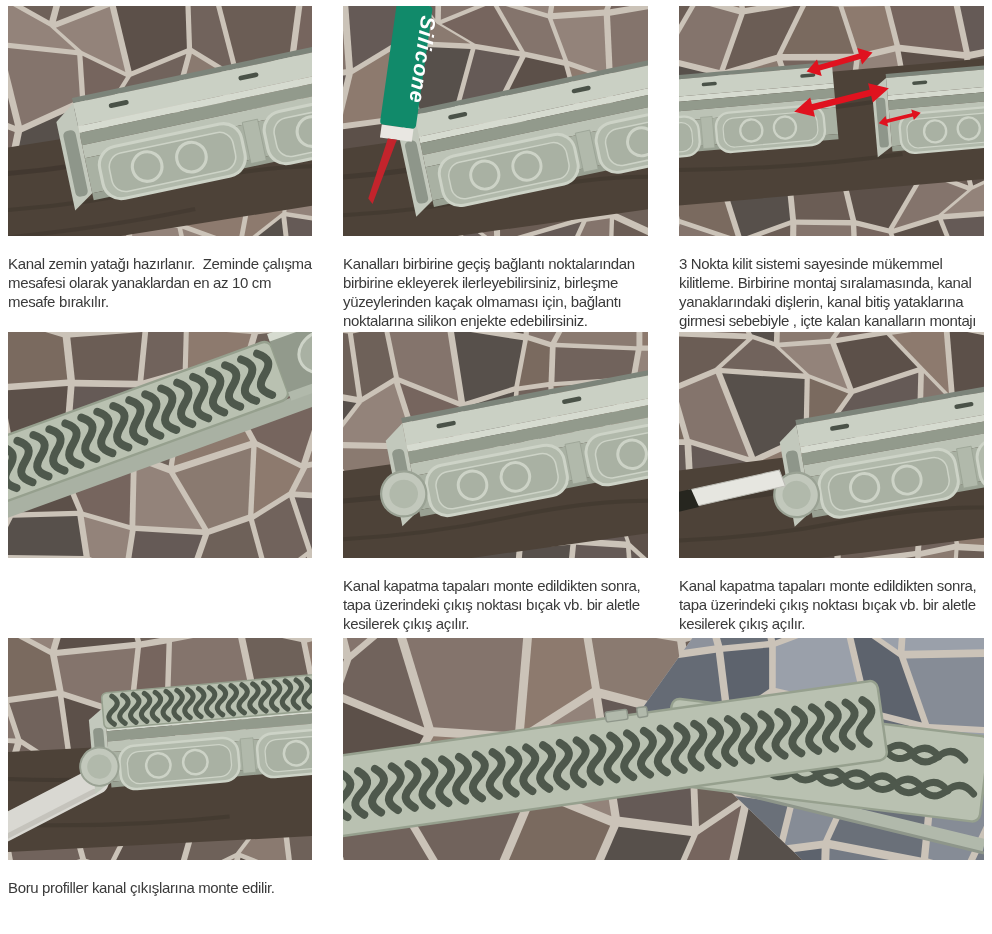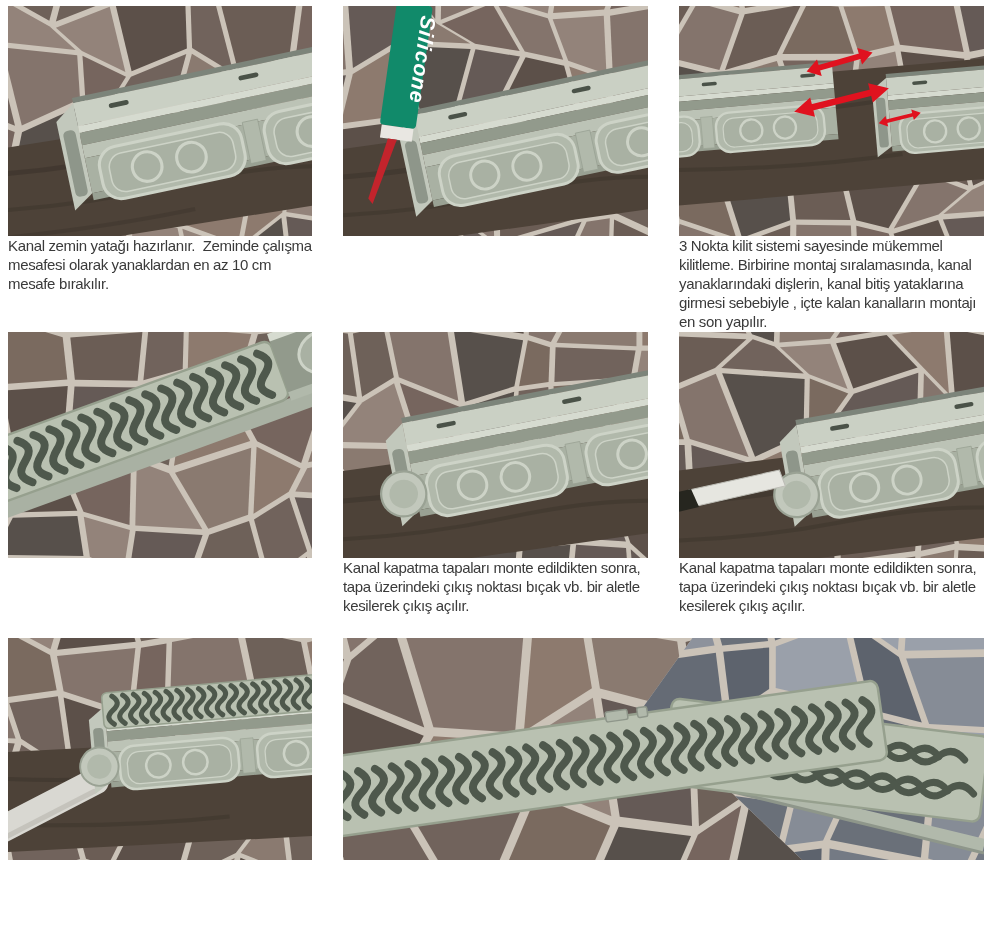--- a/index.html
+++ b/index.html
@@ -1,20 +1,20 @@
 <!DOCTYPE html>
 <html style="--page-bg: #ffffff; --caption-color: #3a3a3a; --trench: #4d4238; --trench-dark: #3a322a; --arrow: #e0121f; --sil-body: #118a6a; --sil-cap: #e9e7e2; --sil-tip: #c3242c; --sil-label: #ffffff; --knife-blade: #e6e6e0; --knife-handle: #26261f; --pipe: #d9d8d2; --chan-face: #a9b1a3; --chan-mod: #b1b9ab; --chan-mod-edge: #cdd3c7; --chan-rim: #d6dbd0; --chan-trough: #929a8c; --chan-end: #c2c8bc;"><head>
 <meta charset="utf-8">
 <style>
   html,body{margin:0;padding:0;background:#fff;}
   .page{width:992px;height:934px;background:var(--page-bg,#fff);font-family:"Liberation Sans",sans-serif;overflow:hidden;}
   .grid{display:grid;grid-template-columns:304px 305px 305px;grid-template-rows:230px 96px 226px 80px 222px 74px;column-gap:31px;padding:6px 7px 0 8px;}
   .photo{overflow:hidden;}
   .photo svg{display:block;width:100%;height:100%;}
-  .cap{padding-top:0;font-size:15px;line-height:19px;letter-spacing:-0.35px;color:var(--caption-color,#3a3a3a);white-space:pre-wrap;}
+  .cap{padding-top:18px;font-size:15px;line-height:19px;letter-spacing:-0.35px;color:var(--caption-color,#3a3a3a);white-space:pre-wrap;}
 </style>
 </head>
 <body>
 
 <div class="page">
   <div class="grid">
 
     <div class="photo" style="grid-area:1/1">
       <svg viewBox="0 0 304 230" preserveAspectRatio="none">
         <g class="stones">
@@ -344,20 +344,21 @@
         </g>
         <g>
           <use href="#dblArrow" transform="translate(160,56) rotate(-16) scale(0.95)"></use>
           <use href="#dblArrow" transform="translate(162,94) rotate(-14) scale(1.35,1.1)"></use>
           <use href="#dblArrow" transform="translate(220,112) rotate(-14) scale(0.6)"></use>
         </g>
       </svg>
     </div>
 
     <div class="cap" style="grid-area:2/1">Kanal zemin yatağı hazırlanır.  Zeminde çalışma mesafesi olarak yanaklardan en az 10 cm mesafe bırakılır.</div>
+    <div class="cap" style="grid-area:2/2">Kanalları birbirine geçiş bağlantı noktalarından birbirine ekleyerek ilerleyebilirsiniz, birleşme yüzeylerinden kaçak olmaması için, bağlantı noktalarına silikon enjekte edebilirsiniz.</div>
     <div class="cap" style="grid-area:2/3">3 Nokta kilit sistemi sayesinde mükemmel kilitleme. Birbirine montaj sıralamasında, kanal yanaklarındaki dişlerin, kanal bitiş yataklarına girmesi sebebiyle , içte kalan kanalların montajı en son yapılır.</div>
 
     <div class="photo" style="grid-area:3/1">
       <svg viewBox="0 0 304 226" preserveAspectRatio="none">
         <g class="stones">
             <rect x="-60" y="-60" width="424" height="346" fill="#cbc3b8"></rect>
             <polygon points="-78.5,-45.6 -11.5,-70.3 -23.4,-21.6 -56.9,6.9" fill="#84746c"></polygon>
             <polygon points="-56.7,12.7 -23.2,-15.9 -12.1,52.4 -70.3,48.9" fill="#71635c"></polygon>
             <polygon points="-70.1,54.2 -11.9,57.8 -3.6,100.4 -66.6,98.5" fill="#7a6a5f"></polygon>
             <polygon points="-66.5,105.0 -3.5,106.9 -2.3,179.7 -74.9,180.7" fill="#6e6159"></polygon>
@@ -978,15 +979,16 @@
               <path d="M509,18 c10,8 10,14 0,22 c-10,8 -10,14 0,22" stroke="#4e584c" stroke-width="8" fill="none" stroke-linecap="round"></path>
               <path d="M526,18 c10,8 10,14 0,22 c-10,8 -10,14 0,22" stroke="#4e584c" stroke-width="8" fill="none" stroke-linecap="round"></path>
               <path d="M543,18 c10,8 10,14 0,22 c-10,8 -10,14 0,22" stroke="#4e584c" stroke-width="8" fill="none" stroke-linecap="round"></path>
             </g>
           <rect x="286" y="-6" width="22" height="10" rx="2" fill="var(--chan-mod)" stroke="#8e968a" stroke-width="1.5"></rect>
           <rect x="318" y="-6" width="10" height="10" rx="2" fill="var(--chan-mod)" stroke="#8e968a" stroke-width="1.5"></rect>
         </g>
       </svg>
     </div>
 
+    <div class="cap" style="grid-area:6/1">Boru profiller kanal çıkışlarına monte edilir.</div>
 
   </div>
 </div>
 
 </body></html>

